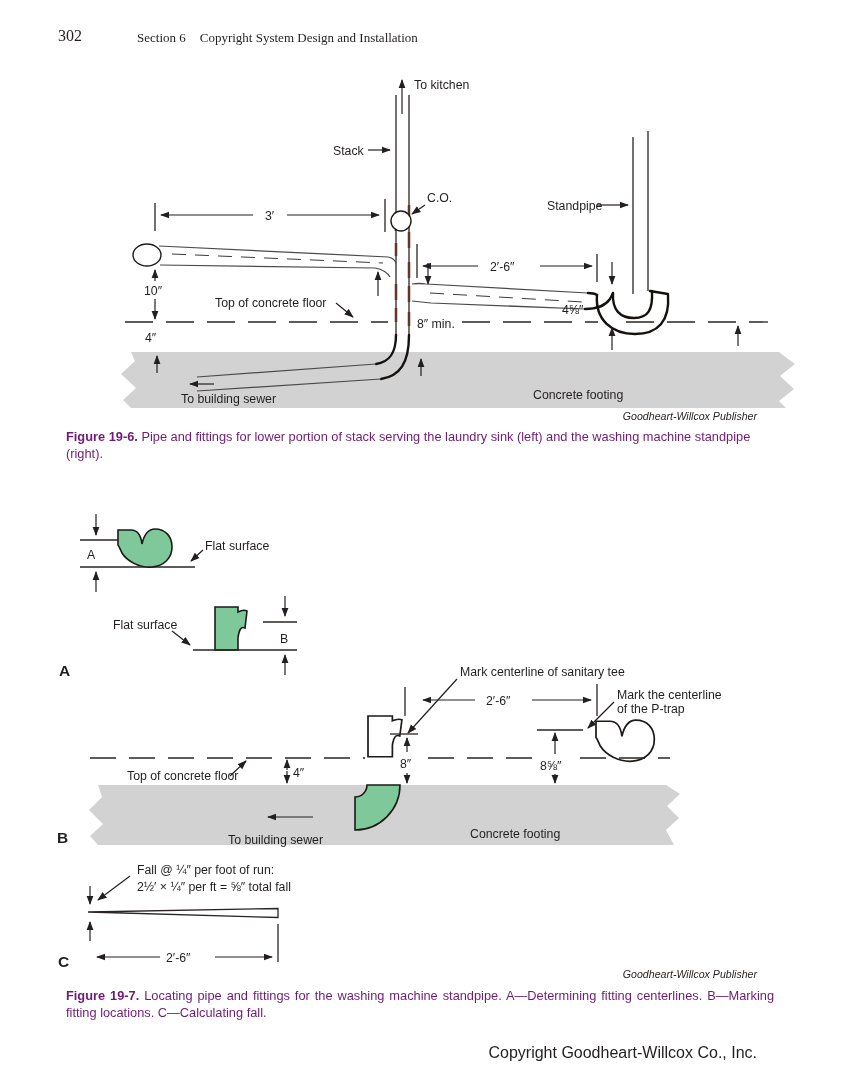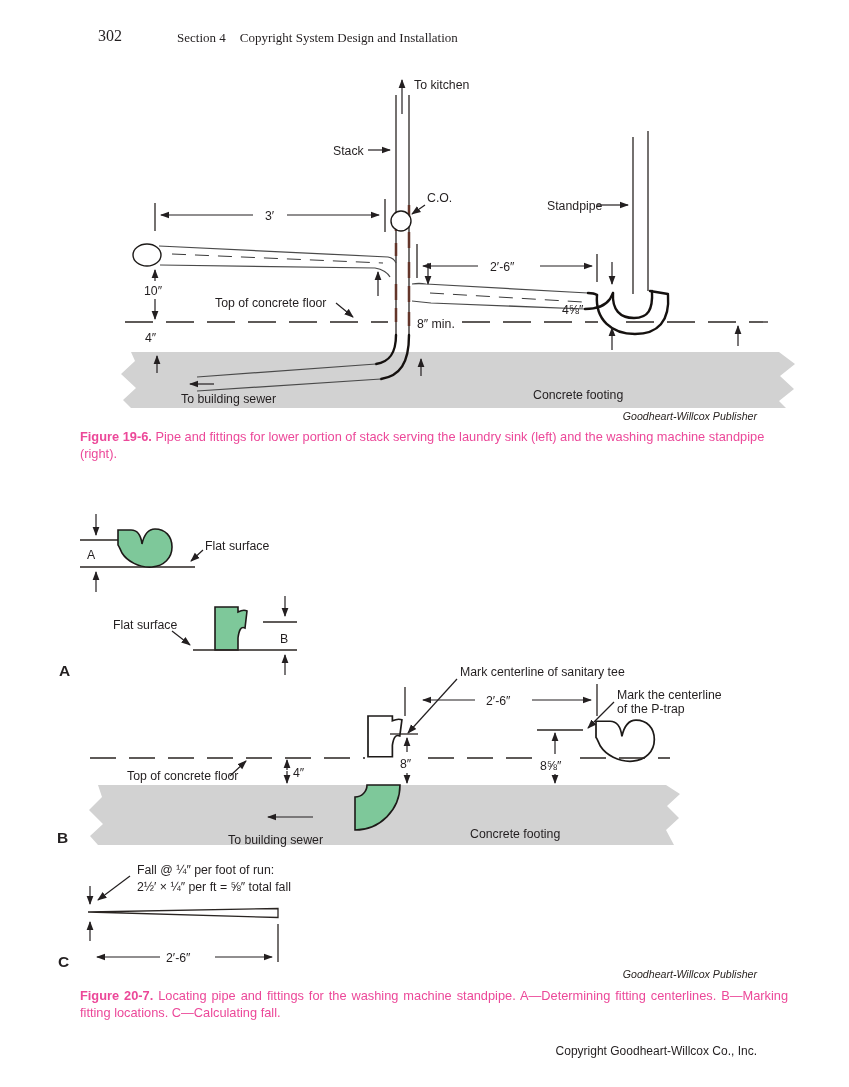--- a/index.html
+++ b/index.html
@@ -1,27 +1,27 @@
 <!DOCTYPE html>
 <html><head>
 <meta charset="utf-8">
 <style>
   html,body{margin:0;padding:0;background:#ffffff;}
   #page{position:relative;width:849px;height:1087px;background:#ffffff;overflow:hidden;
         font-family:"Liberation Sans","DejaVu Sans",sans-serif;color:#231f20;}
   .serif{font-family:"Liberation Serif","DejaVu Serif",serif;}
-  .abs{position:absolute;margin-left:40px;}
+  .abs{position:absolute;}
   #pageno{left:58px;top:27px;font-size:16px;}
   #sechead{left:137px;top:30px;font-size:13px;}
   #sechead .sl{margin-right:14px;}
   .credit{right:92px;text-align:left;font-size:10.6px;font-style:italic;color:#2a2522;}
-  .caption{left:40px;width:708px;font-size:12.8px;line-height:1.3;color:#ec4899;}
+  .caption{left:66px;width:708px;font-size:12.8px;line-height:1.3;color:#701a75;}
   .caption .fl{font-weight:bold;}
   .just{text-align:justify;}
-  #copyright{right:92px;top:1044px;font-size:12px;text-align:right;}
+  #copyright{right:92px;top:1044px;font-size:16px;text-align:right;}
   svg{position:absolute;left:0;}
   svg text{font-family:"Liberation Sans","DejaVu Sans",sans-serif;font-size:12.3px;fill:#231f20;}
   .plabel{font-size:15.5px;font-weight:bold;}
   .ln{stroke:#2a2522;stroke-width:1.3;fill:none;}
   .thin{stroke:#4a4a4a;stroke-width:1.25;fill:none;}
   .thk{stroke:#15110f;stroke-width:2.4;fill:none;stroke-linecap:round;}
   .dsh{stroke:#2a2522;stroke-width:1.3;fill:none;stroke-dasharray:28 13;}
   .dshB{stroke:#2a2522;stroke-width:1.3;fill:none;stroke-dasharray:26 13;}
   .cl{stroke:#3a3a3a;stroke-width:1;fill:none;stroke-dasharray:14 9;}
   .arr{stroke:#231f20;stroke-width:1.2;fill:none;marker-end:url(#ah);}
@@ -29,21 +29,21 @@
   .fit{stroke:#1d1a18;stroke-width:1.6;}
   .wht{fill:#ffffff;stroke:#1d1a18;stroke-width:1.4;}
 </style>
 </head>
 <body>
 
 <div id="page">
 
   <div class="abs serif" id="pageno">302</div>
   <div class="abs serif" id="sechead">
-    <span class="sl">Section 4</span><span>Copyright System Design and Installation</span>
+    <span class="sl">Section 6</span><span>Copyright System Design and Installation</span>
   </div>
 
   <svg style="top:68px" width="849" height="350" viewBox="0 68 849 350">
     <defs>
       <marker id="ah" viewBox="0 0 10 8" refX="8.6" refY="4" markerWidth="8.2" markerHeight="6.6" orient="auto">
         <path d="M0,0.4 L9.6,4 L0,7.6 Z" fill="#231f20"></path>
       </marker>
       <path id="shape-ptrap" d="M0,3 L13,3 C20,3 23,9 24,17 C26,8 30,2 37,2 C47,2 54,9 54,20 C54,31 46,39 34,40 C21,41 9,34 4,26 C2,22 1,19 0,18 Z"></path>
       <path id="shape-tee" d="M0,0 H23 V5 C27,3 30,3 32,4 L30,21 C26,19 24,23 23,31 V43 H0 Z"></path>
     </defs>
@@ -230,16 +230,16 @@
       <line class="arr" x1="90" y1="941" x2="90" y2="922"></line>
       <line class="ln" x1="278" y1="924" x2="278" y2="962"></line>
       <line class="arr" x1="160" y1="957" x2="97" y2="957"></line>
       <line class="arr" x1="215" y1="957" x2="272" y2="957"></line>
       <text x="166" y="962">2′-6″</text>
     </g>
     <text class="plabel" x="58" y="967">C</text>
   </svg>
 
   <div class="abs credit" style="top:968px">Goodheart-Willcox Publisher</div>
-  <div class="abs caption just" style="top:988px"><span class="fl">Figure 20-7.</span><span> Locating pipe and fittings for the washing machine standpipe. A—Determining fitting centerlines. B—Marking fitting locations. C—Calculating fall.</span></div>
+  <div class="abs caption just" style="top:988px"><span class="fl">Figure 19-7.</span><span> Locating pipe and fittings for the washing machine standpipe. A—Determining fitting centerlines. B—Marking fitting locations. C—Calculating fall.</span></div>
 
   <div class="abs" id="copyright">Copyright Goodheart-Willcox Co., Inc.</div>
 </div>
 
 </body></html>

